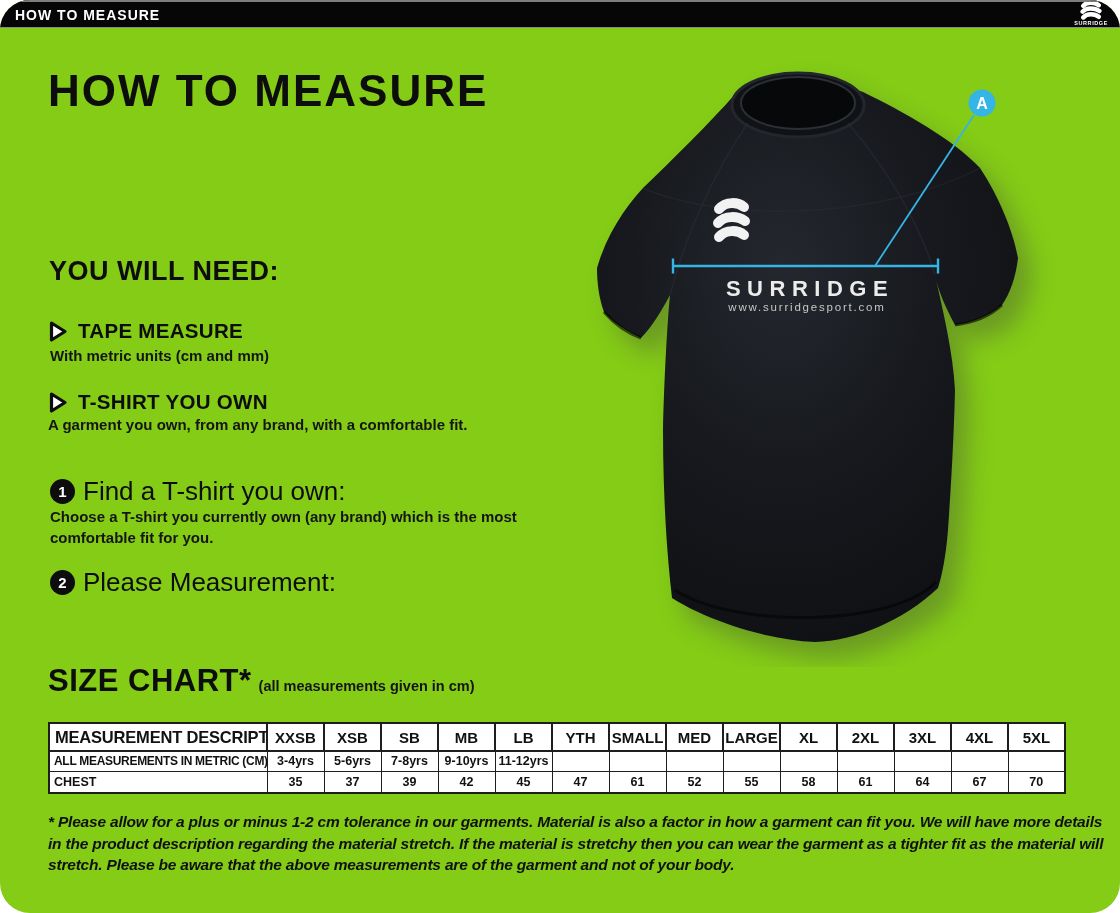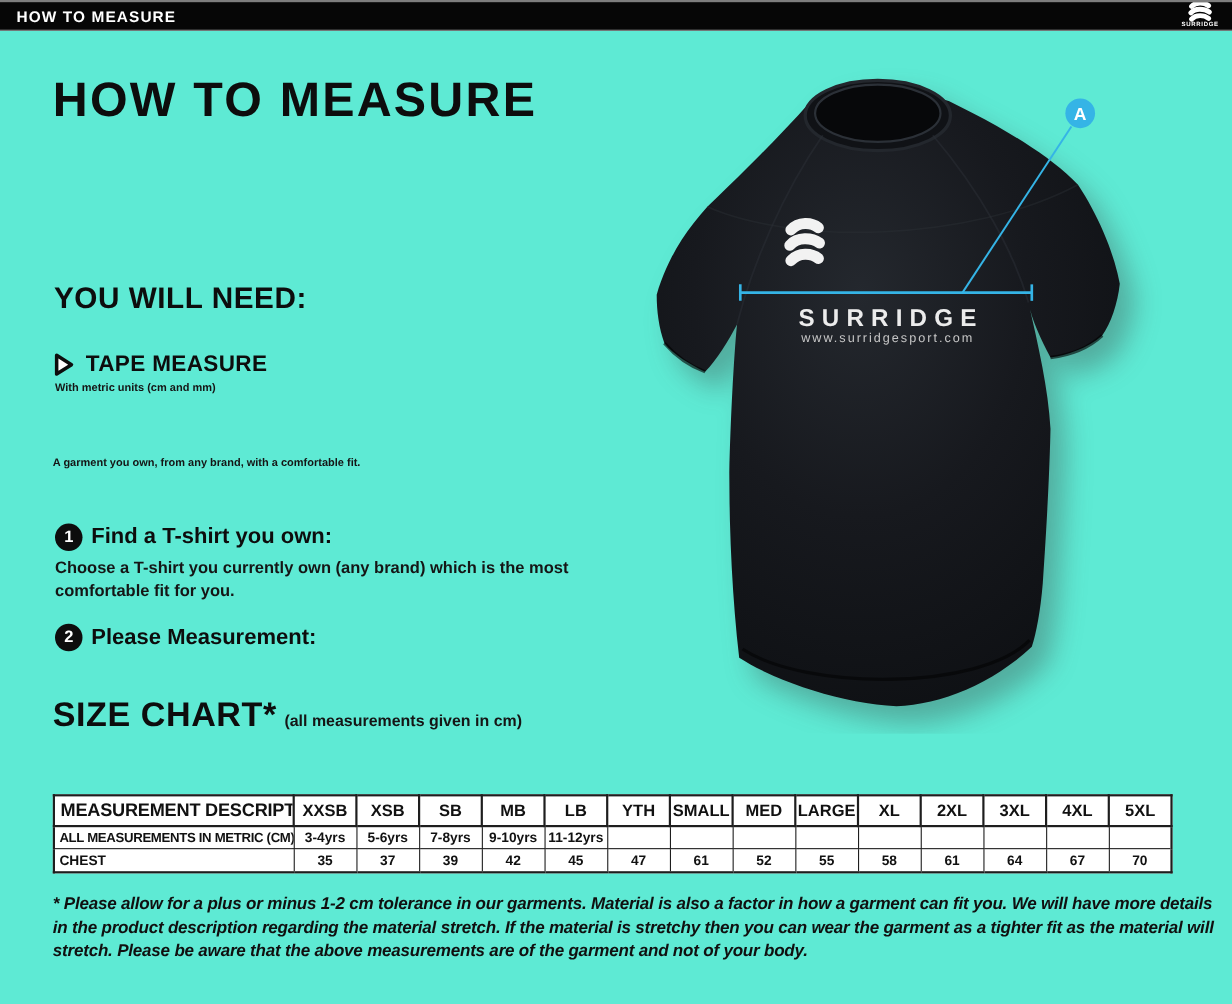--- a/index.html
+++ b/index.html
@@ -1,46 +1,46 @@
 <!DOCTYPE html>
 <html><head>
 <meta charset="utf-8">
 <style>
   * { margin:0; padding:0; box-sizing:border-box; }
   html,body { background:#fff; }
   body { font-family:"Liberation Sans", sans-serif; color:#111; }
-  #page { position:relative; width:1120px; height:913px; background:#5eead4; overflow:hidden; }
+  #page { position:relative; width:1120px; height:913px; background:#84cc16; overflow:hidden;border-radius:30px; }
 
   
   .topbar { position:absolute; left:0; top:0; width:1120px; height:28px;
             background:#060606; border-top:2px solid #7d7d7d; border-bottom:1px solid #8a8a8a;
             display:flex; align-items:center; justify-content:space-between; padding:0 8px 0 15px; }
   .topbar-title { color:#fff; font-size:14px; font-weight:bold; letter-spacing:1px; }
   .topbar-logo { display:flex; flex-direction:column; align-items:center; line-height:1; margin-right:4px; }
   .topbar-logo .brand-word { color:#fff; font-size:5.5px; font-weight:bold; letter-spacing:0.6px; margin-top:1px; }
 
   
   .abs { position:absolute; }
   .h1 { left:48px; top:66px; font-size:44px; font-weight:bold; letter-spacing:2px; color:#0d0d0d; }
   .note-box { left:51px; top:141px; width:474px; border:3px solid #1a1a1a; padding:13px 15px 14px 15px; }
   .note-text { font-size:19px; font-weight:bold; line-height:26px; color:#151515; }
   .h2 { left:49px; top:256px; font-size:27px; font-weight:bold; letter-spacing:0.5px; color:#0d0d0d; }
 
   .need-item { display:flex; align-items:center; gap:10px; }
   .need-item .label { font-size:20.5px; font-weight:bold; letter-spacing:0.3px; color:#0d0d0d; }
-  .need-desc { font-size:10px; font-weight:bold; color:#151515; }
+  .need-desc { font-size:15px; font-weight:bold; color:#151515; }
 
   .step-head { display:flex; align-items:center; gap:8px; }
   .step-badge { width:25px; height:25px; border-radius:50%; background:#0d0d0d; color:#fff;
                 display:flex; align-items:center; justify-content:center;
                 font-size:15px; font-weight:bold; flex:0 0 auto; }
-  .step-title { font-size:20px; font-weight:bold; color:#0d0d0d; }
+  .step-title { font-size:26px; font-weight:normal; color:#0d0d0d; }
   .step-desc { font-size:15px; font-weight:bold; line-height:21px; color:#151515; }
 
-  .sizechart-head { left:48px; top:632px; white-space:nowrap; }
+  .sizechart-head { left:48px; top:663px; white-space:nowrap; }
   .sizechart-head .big { font-size:31px; font-weight:bold; letter-spacing:0.5px; color:#0d0d0d; }
   .sizechart-head .sub { font-size:14.5px; font-weight:bold; color:#151515; margin-left:7px; }
 
   
   .size-table { left:48px; top:722px; }
   table { border-collapse:collapse; table-layout:fixed; width:1016px; background:#fff; }
   th, td { border:1px solid #1e1e1e; color:#111; overflow:hidden; white-space:nowrap; }
   tr.hdr th { border-width:2px; height:28px; font-size:15px; font-weight:bold; }
   tr.hdr th.first { font-size:16.5px; text-align:left; padding-left:5px; letter-spacing:-0.2px; }
   tr.r2 td { height:20px; font-size:12.5px; font-weight:bold; text-align:center; }
@@ -84,20 +84,26 @@
   <div class="abs h2">YOU WILL NEED:</div>
 
   <div class="abs need-item" style="left:49px; top:319px;">
     <svg width="19" height="23" viewBox="0 0 19 23">
       <path d="M2.5,3 L16,11.5 L2.5,20 Z" fill="#fff" stroke="#0d0d0d" stroke-width="3.2" stroke-linejoin="round"></path>
     </svg>
     <span class="label">TAPE MEASURE</span>
   </div>
   <div class="abs need-desc" style="left:50px; top:347px;">With metric units (cm and mm)</div>
 
+  <div class="abs need-item" style="left:49px; top:390px;">
+    <svg width="19" height="23" viewBox="0 0 19 23">
+      <path d="M2.5,3 L16,11.5 L2.5,20 Z" fill="#fff" stroke="#0d0d0d" stroke-width="3.2" stroke-linejoin="round"></path>
+    </svg>
+    <span class="label">T-SHIRT YOU OWN</span>
+  </div>
   <div class="abs need-desc" style="left:48px; top:416px;">A garment you own, from any brand, with a comfortable fit.</div>
 
   <div class="abs step-head" style="left:50px; top:476px;">
     <div class="step-badge">1</div>
     <div class="step-title">Find a T-shirt you own:</div>
   </div>
   <div class="abs step-desc" style="left:50px; top:506px; width:508px;">Choose a T-shirt you currently own (any brand) which is the most comfortable fit for you.</div>
 
   <div class="abs step-head" style="left:50px; top:567px;">
     <div class="step-badge">2</div>

